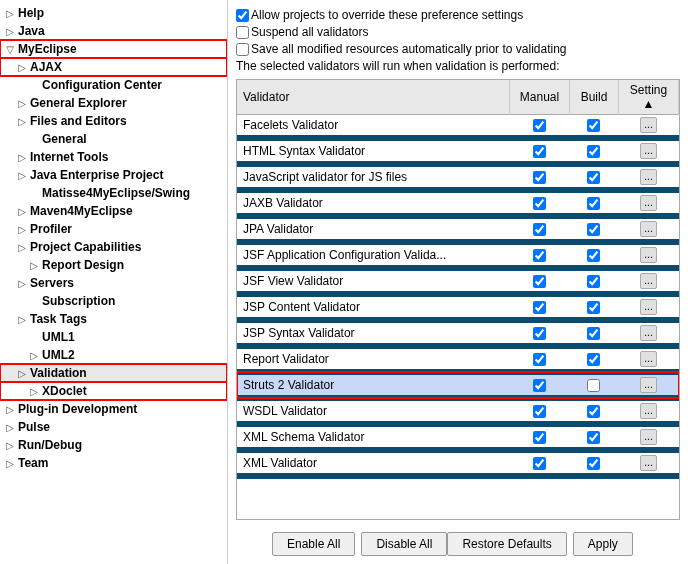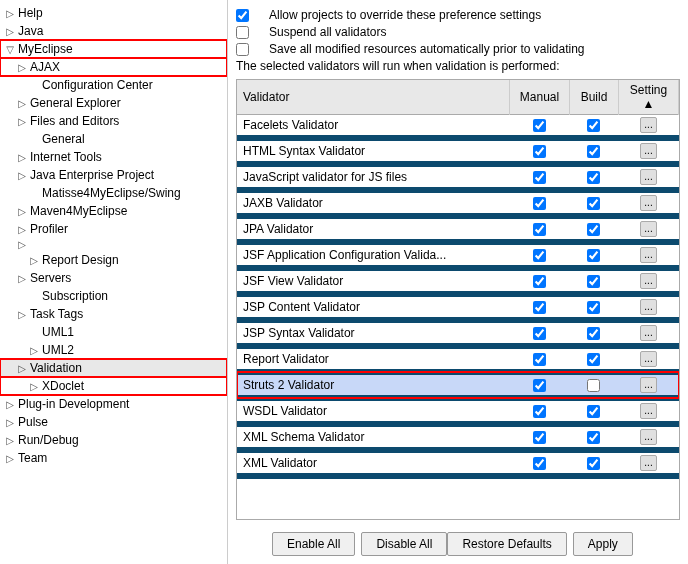--- a/index.html
+++ b/index.html
@@ -36,41 +36,42 @@
       display: inline-block;
       width: 12px;
       text-align: center;
       font-size: 10px;
       color: #555;
       flex-shrink: 0;
     }
     .tree-item .label {
       padding: 1px 2px;
       color: #000;
+      font-weight: bold;
     }
     .selected-bg {
       background: #e8e8e8;
     }
 
     .right-panel {
       flex: 1;
       background: #fff;
       display: flex;
       flex-direction: column;
       padding: 8px;
       height: 564px;
       overflow: hidden;
     }
 
     .settings-text {
       font-size: 12px;
       margin-bottom: 3px;
       display: flex;
       align-items: center;
-      gap: 20px;
+      gap: 2px;
     }
     .settings-text input[type="checkbox"] {
       width: 13px;
       height: 13px;
       flex-shrink: 0;
     }
 
     .description-text {
       font-size: 12px;
       margin-bottom: 6px;
@@ -223,20 +224,21 @@
       <div class="tree-item" style="padding-left: 16px;">
         <span class="arrow">▷</span>
         <span class="label">Maven4MyEclipse</span>
       </div>
       <div class="tree-item" style="padding-left: 16px;">
         <span class="arrow">▷</span>
         <span class="label">Profiler</span>
       </div>
       <div class="tree-item" style="padding-left: 16px;">
         <span class="arrow">▷</span>
+        <span class="label">Project Capabilities</span>
       </div>
       <div class="tree-item" style="padding-left: 28px;">
         <span class="arrow">▷</span>
         <span class="label">Report Design</span>
       </div>
       <div class="tree-item" style="padding-left: 16px;">
         <span class="arrow">▷</span>
         <span class="label">Servers</span>
       </div>
       <div class="tree-item" style="padding-left: 28px;">

